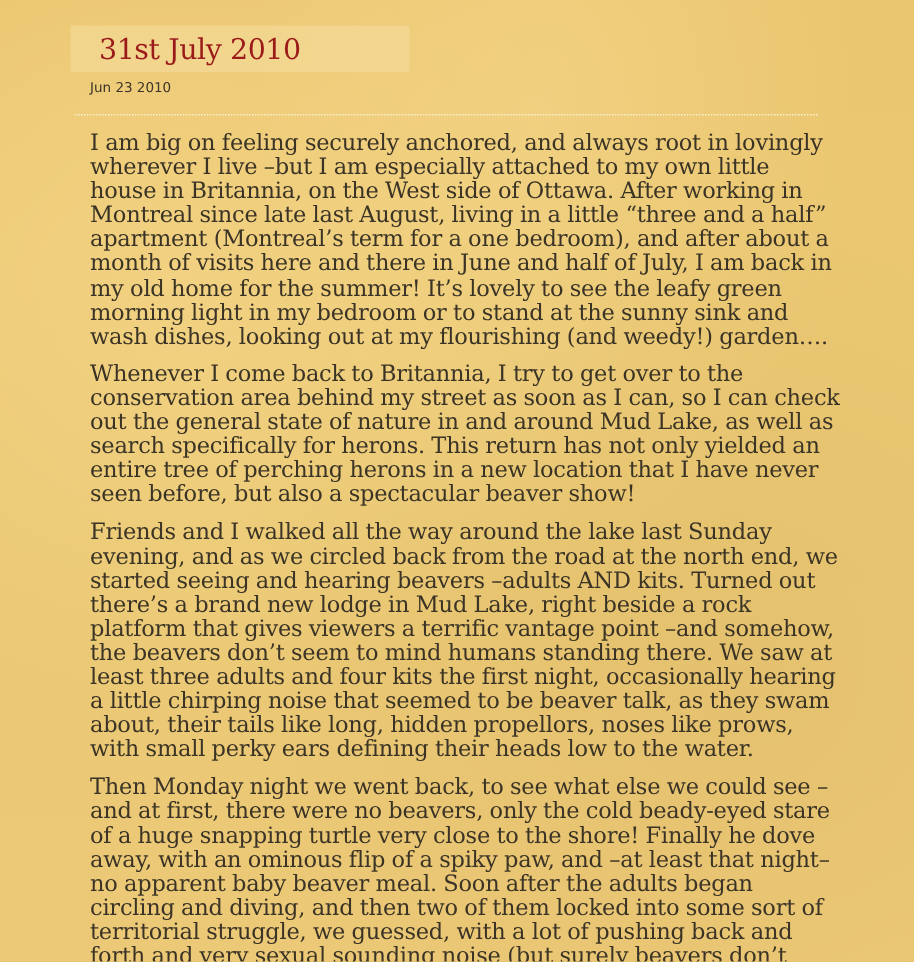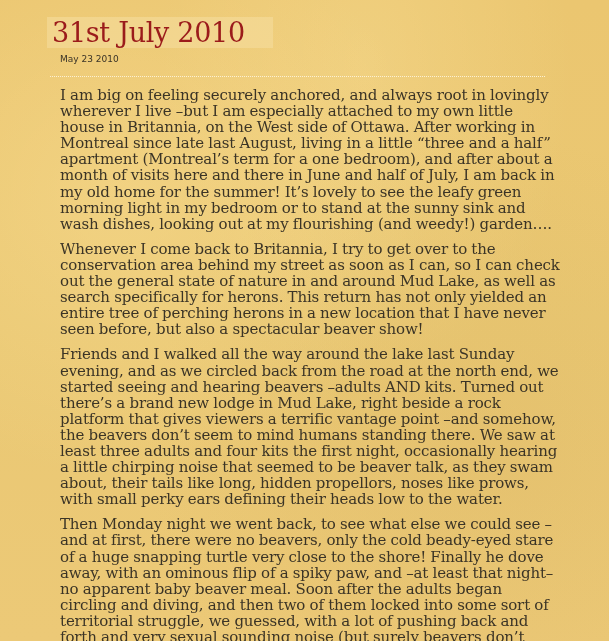--- a/index.html
+++ b/index.html
@@ -27,26 +27,26 @@
     .title-wrap {
       position: absolute;
       left: 47px;
       top: 17px;
       width: 226px;
       height: 31px;
       background: rgba(245, 222, 160, 0.55);
     }
     .post-title {
       position: absolute;
-      left: 52px;
+      left: 66px;
       top: 16px;
       margin: 0;
       font-family: "DejaVu Serif", serif;
       font-weight: normal;
-      font-size: 27px;
+      font-size: 19px;
       line-height: 34px;
       color: #9b1b1b;
       letter-spacing: -0.3px;
       white-space: nowrap;
     }
     .post-date {
       position: absolute;
       left: 60px;
       top: 54px;
       font-family: "DejaVu Sans", sans-serif;
@@ -77,21 +77,21 @@
     .body p {
       margin: 0 0 9px 0;
     }
   </style>
 </head>
 <body>
 
 <div class="post">
   <div class="title-wrap"></div>
   <h1 class="post-title">31st July 2010</h1>
-  <div class="post-date">May 23 2010</div>
+  <div class="post-date">Jun 23 2010</div>
   <div class="divider"></div>
   <div class="body">
     <p>I am big on feeling securely anchored, and always root in lovingly wherever I live –but I am especially attached to my own little house in Britannia, on the West side of Ottawa. After working in Montreal since late last August, living in a little “three and a half” apartment (Montreal’s term for a one bedroom), and after about a month of visits here and there in June and half of July, I am back in my old home for the summer! It’s lovely to see the leafy green morning light in my bedroom or to stand at the sunny sink and wash dishes, looking out at my flourishing (and weedy!) garden….</p>
     <p>Whenever I come back to Britannia, I try to get over to the conservation area behind my street as soon as I can, so I can check out the general state of nature in and around Mud Lake, as well as search specifically for herons. This return has not only yielded an entire tree of perching herons in a new location that I have never seen before, but also a spectacular beaver show!</p>
     <p>Friends and I walked all the way around the lake last Sunday evening, and as we circled back from the road at the north end, we started seeing and hearing beavers –adults AND kits. Turned out there’s a brand new lodge in Mud Lake, right beside a rock platform that gives viewers a terrific vantage point –and somehow, the beavers don’t seem to mind humans standing there. We saw at least three adults and four kits the first night, occasionally hearing a little chirping noise that seemed to be beaver talk, as they swam about, their tails like long, hidden propellors, noses like prows, with small perky ears defining their heads low to the water.</p>
     <p>Then Monday night we went back, to see what else we could see –and at first, there were no beavers, only the cold beady-eyed stare of a huge snapping turtle very close to the shore! Finally he dove away, with an ominous flip of a spiky paw, and –at least that night– no apparent baby beaver meal. Soon after the adults began circling and diving, and then two of them locked into some sort of territorial struggle, we guessed, with a lot of pushing back and forth and very sexual sounding noise (but surely beavers don’t mate outside of their lodges?). Later an adult started gnawing on a branch and it seemed as if s/he were calling to the kits, who joined him/her to feast, which we could hear quite clearly as “mmm, mmm, nibble, nibble” sounds.</p>
   </div>
 </div>
 
 </body></html>

